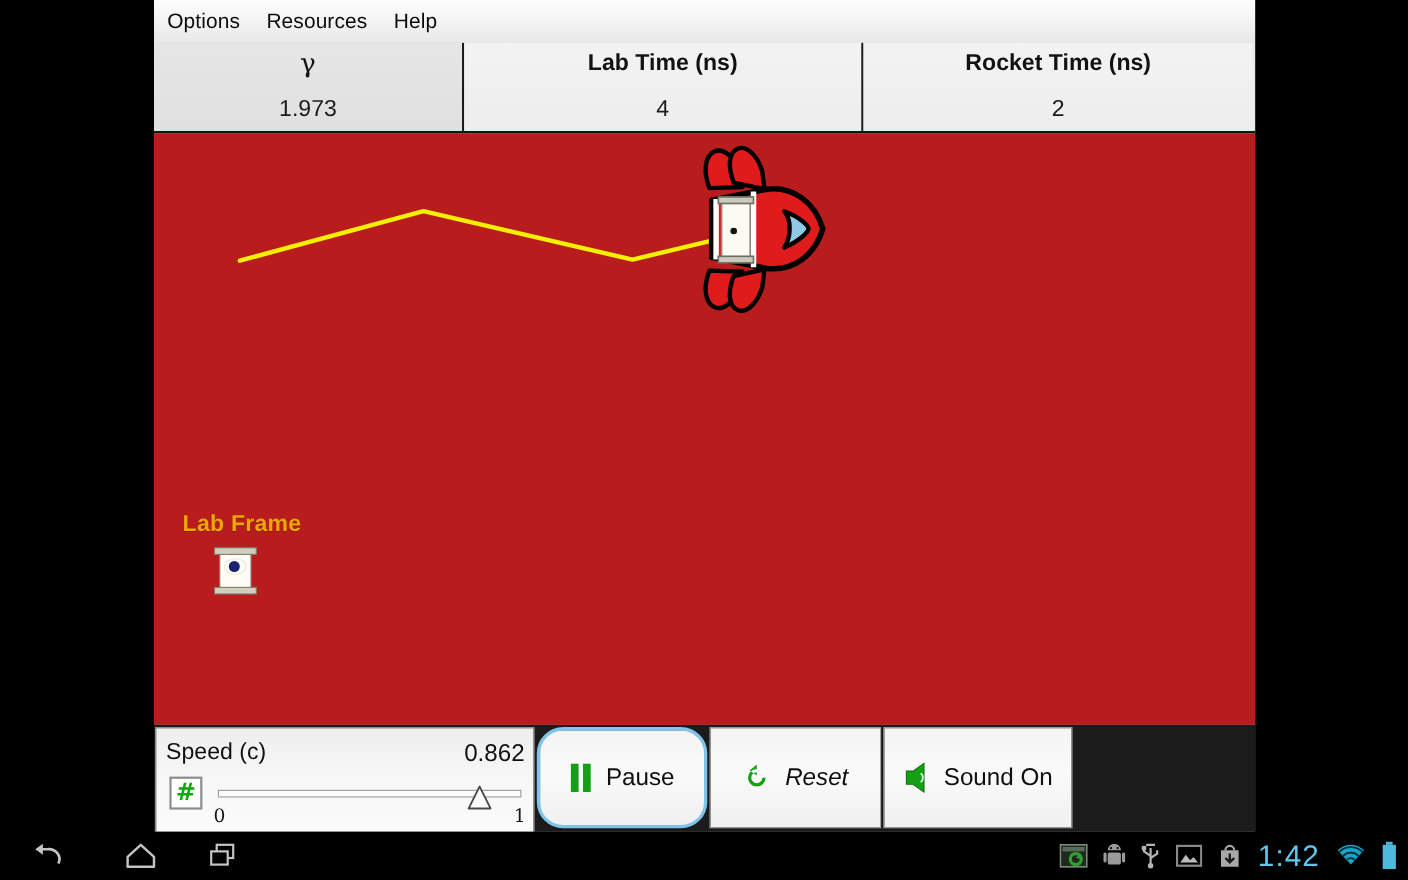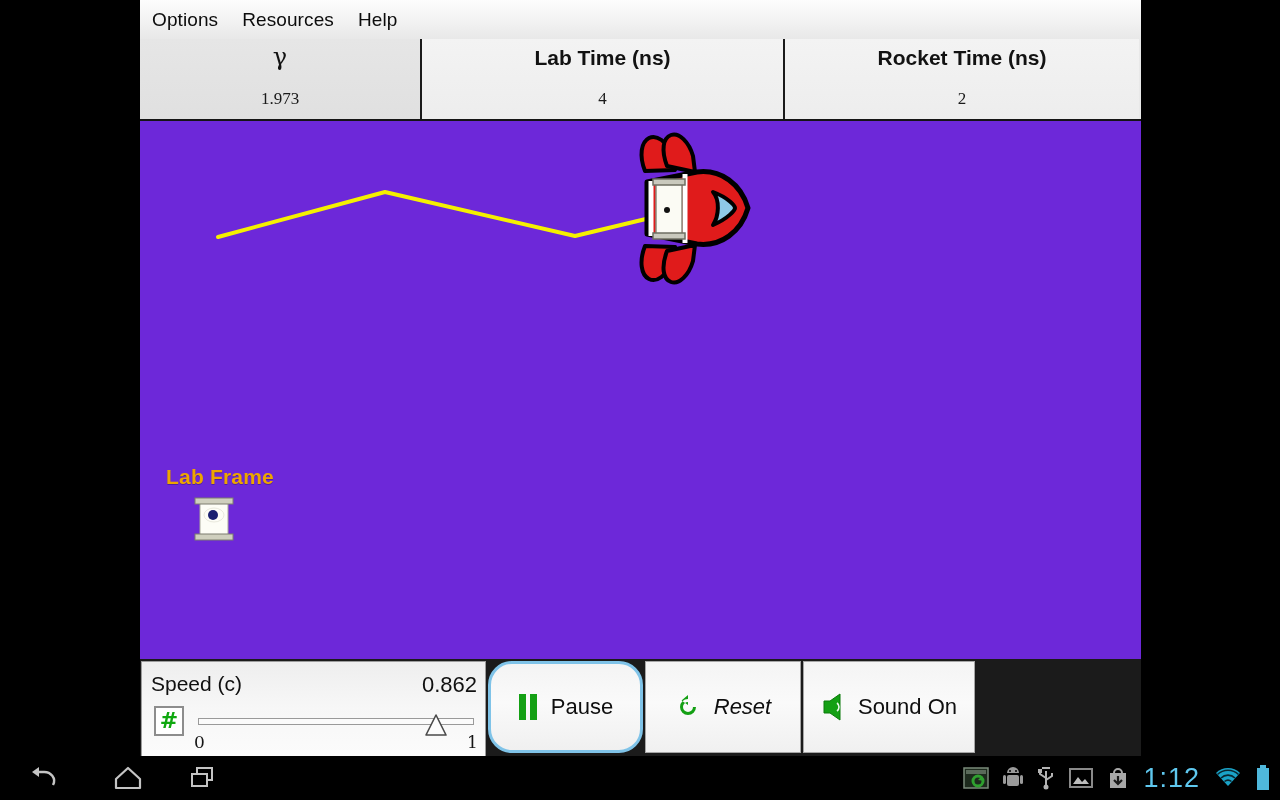--- a/index.html
+++ b/index.html
@@ -23,21 +23,21 @@
     border-bottom:2px solid #151515;background:#e9e9e9;}
   .readout{flex:0 0 auto;height:80px;box-sizing:border-box;
     display:flex;flex-direction:column;align-items:center;justify-content:center;
     border-right:2px solid #1b1b1b;}
   .readout:last-child{border-right:none;}
   .r1{width:282px;background:linear-gradient(to bottom,#e6e6e6,#e0e0e0);}
   .r2{width:363px;background:linear-gradient(to bottom,#f3f3f3,#ededed);}
   .r3{width:354px;background:linear-gradient(to bottom,#f3f3f3,#ededed);}
   .r-label{font-size:21px;font-weight:bold;color:#121212;line-height:25px;}
   .r-label.sym{font-family:"DejaVu Serif",serif;font-size:24px;font-weight:normal;line-height:26px;}
-  .r-value{font-family:Liberation Serif, serif;font-size:17px;color:#1a1a1a;line-height:30px;margin-top:14px;}
+  .r-value{font-family:Liberation Sans, sans-serif;font-size:21px;color:#1a1a1a;line-height:30px;margin-top:14px;}
 
   
   #canvas{position:absolute;left:0;top:121px;width:1001px;height:538px;background:#666666;overflow:hidden;}
 
   
   #lightpath{position:absolute;left:0;top:0;width:1001px;height:538px;}
 
   
   #rocket{position:absolute;left:475px;top:5px;width:145px;height:165px;}
 
@@ -114,21 +114,21 @@
       <div class="readout r2">
         <div class="r-label">Lab Time (ns)</div>
         <div class="r-value">4</div>
       </div>
       <div class="readout r3">
         <div class="r-label">Rocket Time (ns)</div>
         <div class="r-value">2</div>
       </div>
     </div>
 
-    <div id="canvas" style="background: #6d28d9; text-decoration: underline;">
+    <div id="canvas" style="background: #b91c1c; text-decoration: underline;">
 
       <svg id="lightpath" viewBox="0 0 1001 538">
         <polyline id="beam" fill="none" stroke="#f5f000" stroke-width="4" stroke-linejoin="round" stroke-linecap="round" points="78,116 245,71 435,115 510,97"></polyline>
       </svg>
 
       <svg id="rocket" viewBox="0 0 145 165">
 
         <path d="M30 45 C24 30 26 16 34 12 C42 8 52 16 56 28 L60 44 Z" fill="#e01b1b" stroke="#000" stroke-width="4" stroke-linejoin="round"></path>
         <path d="M52 40 C46 24 48 12 56 9 C64 6 74 16 78 30 L80 46 Z" fill="#e01b1b" stroke="#000" stroke-width="4" stroke-linejoin="round"></path>
 
@@ -275,21 +275,21 @@
           <path d="M4 17 L9 10 L13 15 L16 12 L20 17 Z" fill="#bdbdbd"></path>
         </svg>
       </span>
       <span class="ico">
         <svg width="22" height="24" viewBox="0 0 22 24">
           <path d="M3 7 L19 7 L19 22 L3 22 Z" fill="#a8a8a8"></path>
           <path d="M7 7 A4 4 0 0 1 15 7" fill="none" stroke="#a8a8a8" stroke-width="2"></path>
           <path d="M11 10 L11 18 M7 14 L11 18 L15 14" fill="none" stroke="#1a1a1a" stroke-width="2.2"></path>
         </svg>
       </span>
-      <span id="clock">1:12</span>
+      <span id="clock">1:42</span>
       <span class="ico">
         <svg width="28" height="22" viewBox="0 0 28 22">
           <path d="M14 19 L2 6 A17 17 0 0 1 26 6 Z" fill="#1aa3c8"></path>
           <path d="M3.5 7.5 A15 15 0 0 1 24.5 7.5" fill="none" stroke="#0a2630" stroke-width="1.6"></path>
           <path d="M7 11 A10 10 0 0 1 21 11" fill="none" stroke="#0a2630" stroke-width="1.6"></path>
           <path d="M10.5 14.5 A5.5 5.5 0 0 1 17.5 14.5" fill="none" stroke="#0a2630" stroke-width="1.6"></path>
         </svg>
       </span>
       <span class="ico">
         <svg width="14" height="26" viewBox="0 0 14 26">

